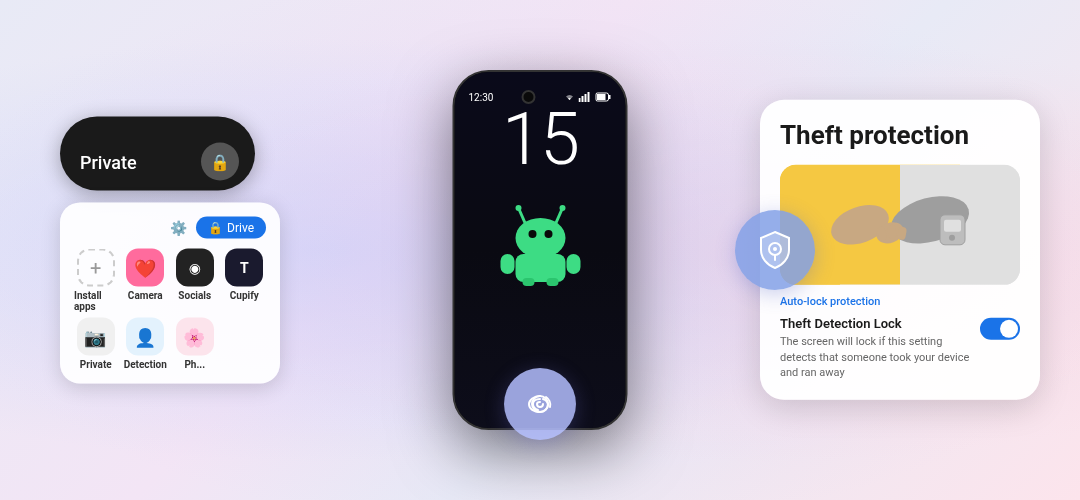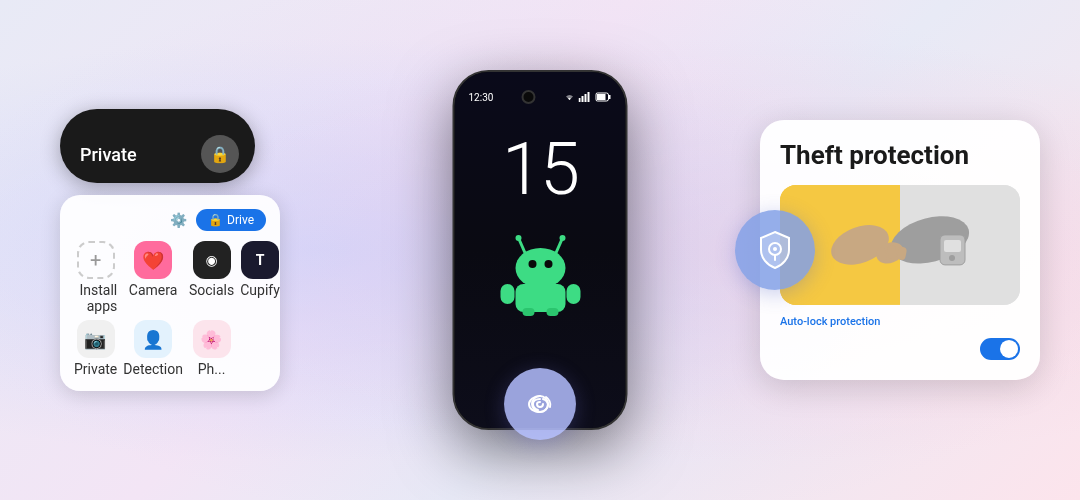--- a/index.html
+++ b/index.html
@@ -42,21 +42,20 @@
       display: flex;
       flex-direction: column;
       align-items: center;
       padding-top: 10px;
     }
     .phone-date-number {
       color: white;
       font-size: 72px;
       font-weight: 300;
       line-height: 1;
-      margin-top: 30px;
       margin-bottom: 20px;
       letter-spacing: -2px;
     }
 
     
     .left-panel {
       position: absolute;
       left: 60px;
       top: 50%;
       transform: translateY(-50%);
@@ -132,23 +131,24 @@
     .app-icon {
       width: 38px;
       height: 38px;
       border-radius: 12px;
       display: flex;
       align-items: center;
       justify-content: center;
       font-size: 18px;
     }
     .app-label {
-      font-size: 14px;
+      font-size: 10px;
       color: #333;
-      text-align: right;
+      text-align: left;
+      font-weight: bold;
     }
     .install-apps-icon {
       width: 38px;
       height: 38px;
       border-radius: 12px;
       border: 2px dashed #ccc;
       display: flex;
       align-items: center;
       justify-content: center;
       font-size: 20px;
@@ -429,18 +429,20 @@
       <rect x="160" y="50" width="25" height="30" rx="5" fill="#bdbdbd" stroke="#9e9e9e" stroke-width="1"></rect>
       <rect x="164" y="55" width="17" height="12" rx="2" fill="#e0e0e0"></rect>
       <circle cx="172" cy="73" r="3" fill="#9e9e9e"></circle>
     </svg>
   </div>
 
   <div class="auto-lock-label">Auto-lock protection</div>
 
   <div class="theft-detection-row">
     <div class="theft-detection-text">
+      <h4>Theft Detection Lock</h4>
+      <p>The screen will lock if this setting detects that someone took your device and ran away</p>
     </div>
     <div class="toggle-on">
       <span class="toggle-check">✓</span>
     </div>
   </div>
 </div>
 
 </body></html>

